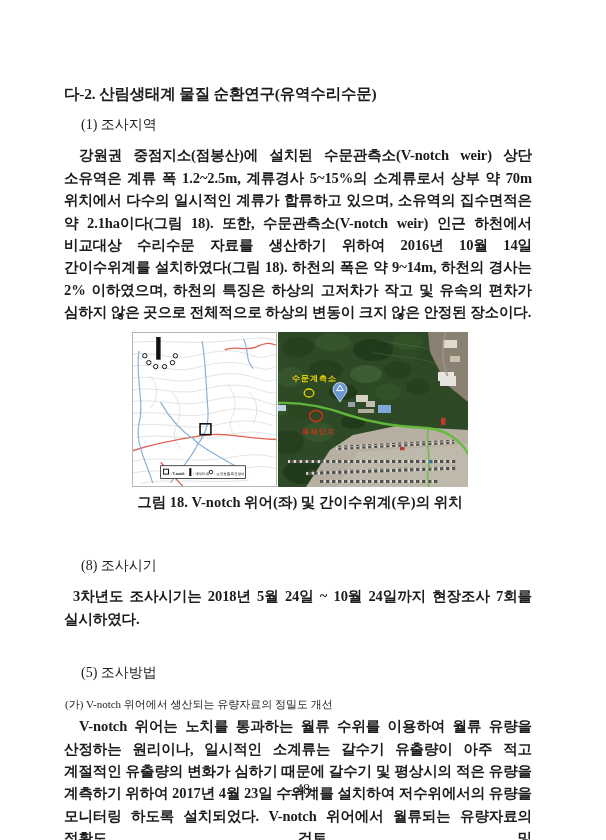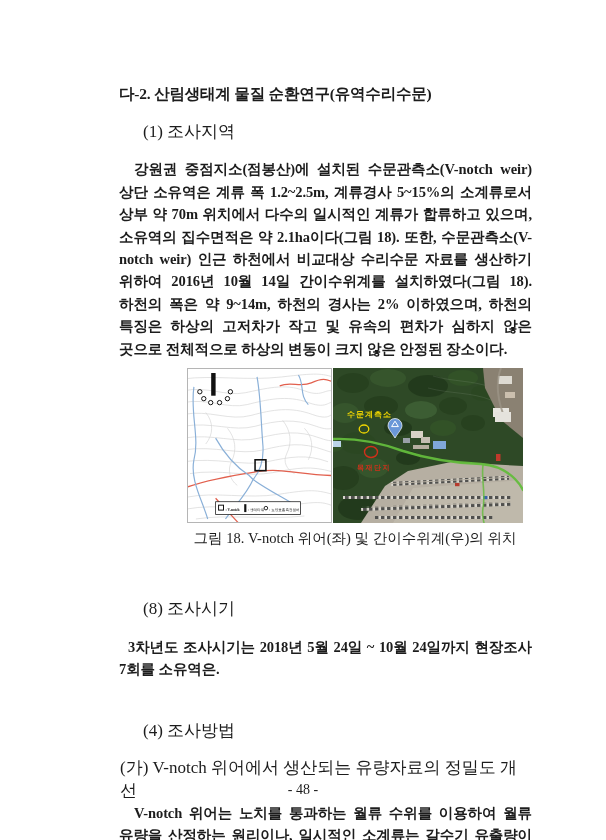--- a/index.html
+++ b/index.html
@@ -5,38 +5,38 @@
   html,body{margin:0;padding:0;background:#e8e8e8;}
   .page{
     position:relative;
     width:606px;height:840px;
     margin:0 auto;
     background:#ffffff;
     overflow:hidden;
     font-family:"Liberation Serif","DejaVu Serif",serif;
     color:#1c1c1c;
     box-sizing:border-box;
-    padding:82px 74px 0 119px;
+    padding:82px 74px 0 64px;
   }
   .doc-title{
     font-size:15.5px;
     font-weight:bold;
     line-height:24px;
     margin:0 0 1px 0;
     letter-spacing:-0.2px;
   }
   .sec-heading{
-    font-size:17px;
+    font-size:14px;
     font-weight:normal;
     line-height:22.4px;
-    margin:15px;
+    margin:8px;
     padding-left:9px;
   }
   .sub-heading{
-    font-size:17px;
+    font-size:11px;
     line-height:22.4px;
     margin:0;
     padding-left:1px;
   }
   .para{
     font-size:14.5px;
     line-height:22.4px;
     margin:0;
     text-align:justify;
     word-break:keep-all;
@@ -53,20 +53,21 @@
     width:336px;
   }
   .figure-row svg{display:block;}
   .map-img{border:1px solid #b5b5b5;box-sizing:border-box;}
   .figure-caption{
     width:336px;
     margin:4px 4px 0 68px;
     text-align:center;
     font-size:14.5px;
     line-height:22.4px;
+    font-weight:bold;
   }
   .gap-lg{height:34px;}
   .gap-md{height:24px;}
   .footer{
     position:absolute;
     left:0;bottom:42px;
     width:100%;
     text-align:center;
     font-size:14px;
     margin-top:20px;
@@ -216,23 +217,23 @@
         <text x="24" y="102" font-size="7" font-weight="bold" letter-spacing="1.5" fill="#d2301a">목재단지</text>
       </g>
     </svg>
   </div>
 
   <div class="figure-caption">그림 18. V-notch 위어(좌) 및 간이수위계(우)의 위치</div>
 
   <div class="gap-lg"></div>
 
   <h2 class="sec-heading">(8) 조사시기</h2>
-  <p class="para indent1">3차년도 조사시기는 2018년 5월 24일 ~ 10월 24일까지 현장조사 7회를 소유역은.</p>
+  <p class="para indent1">3차년도 조사시기는 2018년 5월 24일 ~ 10월 24일까지 현장조사 7회를 실시하였다.</p>
 
   <div class="gap-md"></div>
 
-  <h2 class="sec-heading">(4) 조사방법</h2>
+  <h2 class="sec-heading">(5) 조사방법</h2>
   <p class="sub-heading">(가) V-notch 위어에서 생산되는 유량자료의 정밀도 개선</p>
   <p class="para indent2 continues">V-notch 위어는 노치를 통과하는 월류 수위를 이용하여 월류 유량을 산정하는 원리이나, 일시적인 소계류는 갈수기 유출량이 아주 적고 계절적인 유출량의 변화가 심하기 때문에 갈수기 및 평상시의 적은 유량을 계측하기 위하여 2017년 4월 23일 수위계를 설치하여 저수위에서의 유량을 모니터링 하도록 설치되었다. V-notch 위어에서 월류되는 유량자료의 정확도 검토 및</p>
 
   <div class="footer">- 48 -</div>
 
 </div>
 
 </body></html>

